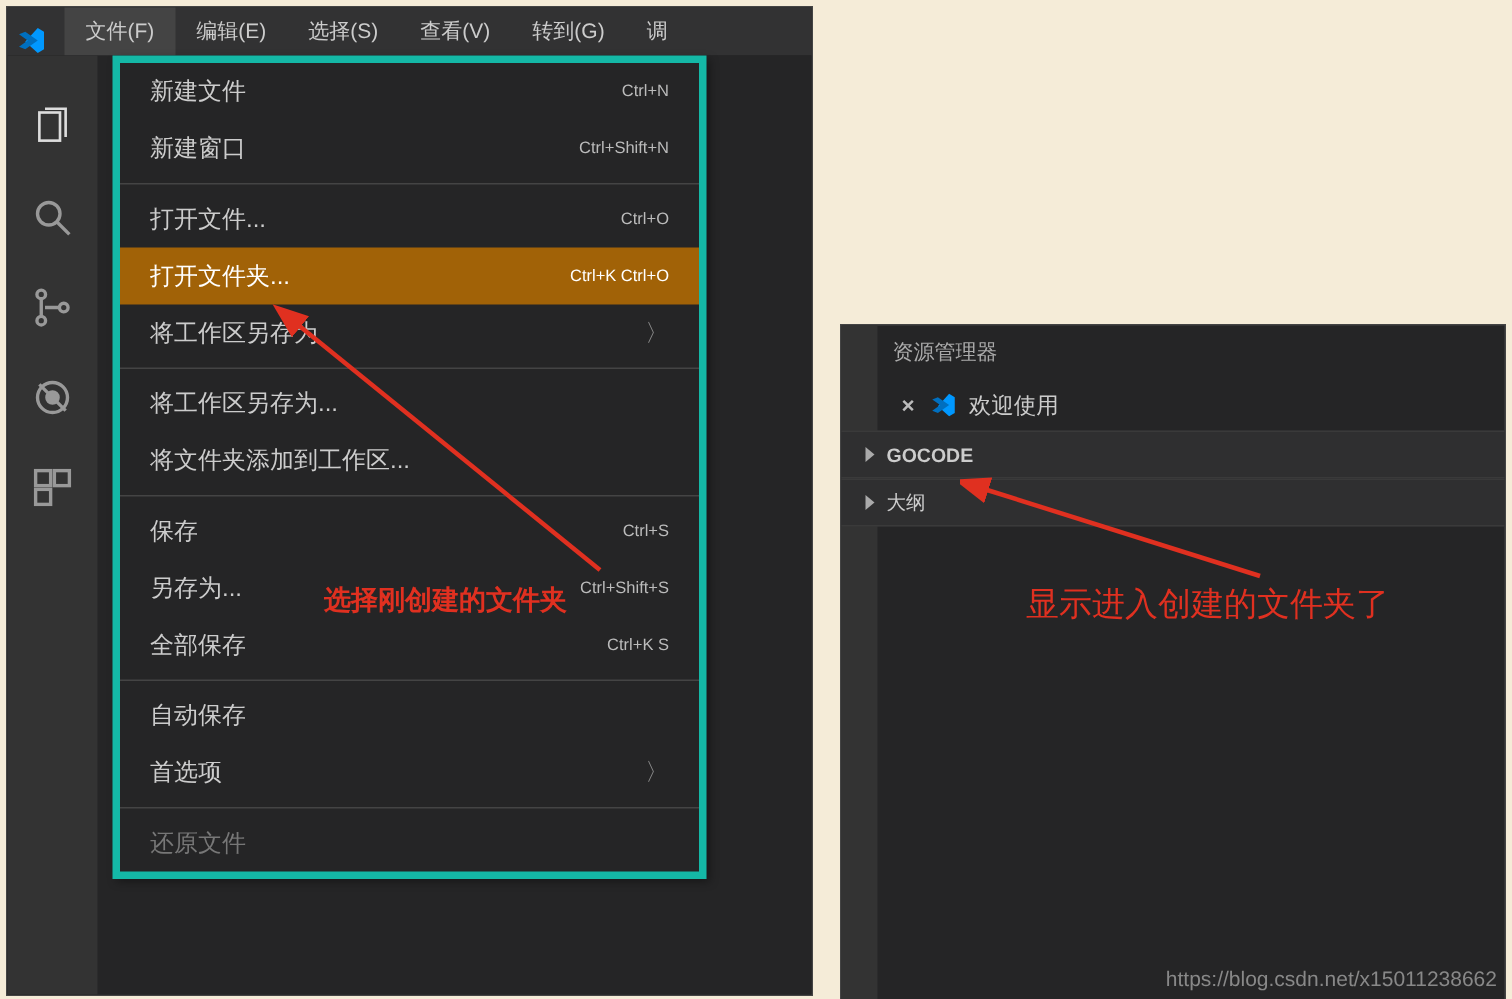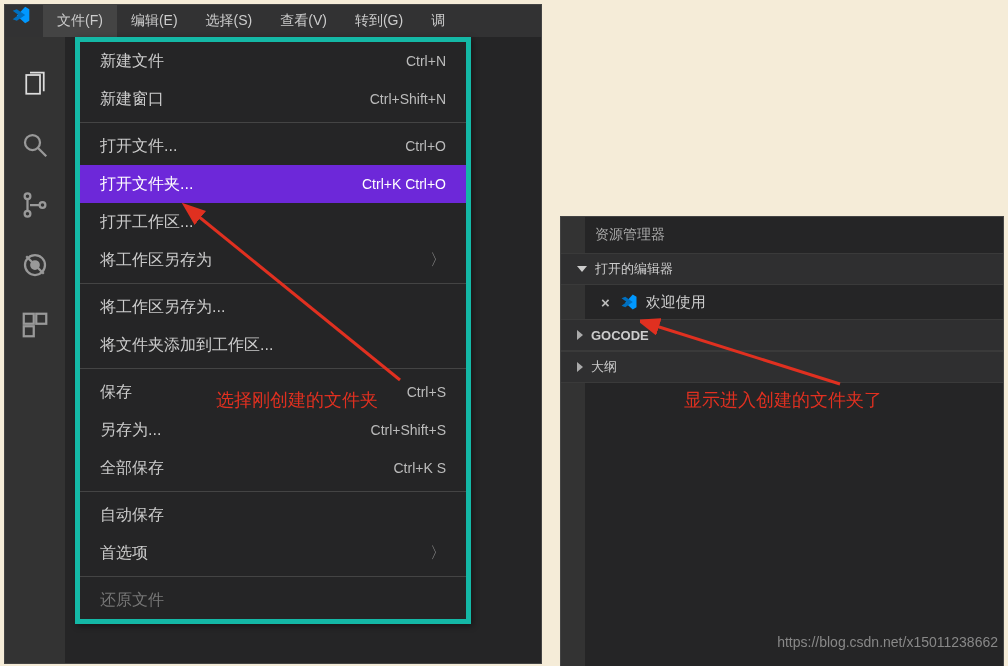--- a/index.html
+++ b/index.html
@@ -20,21 +20,21 @@
     width: 538px; height: 660px;
     background: #1e1e1e;
     border: 1px solid #444;
     display: flex;
     flex-direction: column;
   }
   .left-menubar {
     height: 32px;
     background: #323233;
     display: flex;
-    align-items: flex-start;
+    align-items: flex-end;
     padding-left: 6px;
     font-size: 14px;
     color: #ccc;
   }
   .vscode-logo {
     width: 20px; height: 20px;
     margin-right: 12px;
   }
   .vscode-logo svg { display: block; }
   .menubar-item {
@@ -77,42 +77,42 @@
   .menu-item {
     height: 38px;
     display: flex;
     align-items: center;
     justify-content: space-between;
     padding: 0 20px;
     font-size: 16px;
     color: #ccc;
   }
   .menu-item.highlight {
-    background: #6d28d9;
+    background: #a16207;
     color: #fff;
   }
-  .menu-item .shortcut { color: #bbb; font-size: 14px; }
+  .menu-item .shortcut { color: #bbb; font-size: 11px; }
   .menu-item.highlight .shortcut { color: #fff; }
   .menu-separator {
     height: 1px;
     background: #444;
     margin: 4px 0;
   }
   .menu-item .chevron {
     font-size: 16px;
     color: #888;
   }
   .menu-item.dim { color: #777; }
 
   .left-annotation {
     position: absolute;
     left: 216px; top: 388px;
     color: #e03020;
     font-size: 18px;
-    font-weight: 400;
+    font-weight: 700;
     pointer-events: none;
   }
 
   
   .right-panel {
     position: absolute;
     left: 560px; top: 180px;
     width: 444px; height: 484px;
     background: #252526;
     border: 1px solid #444;
@@ -175,26 +175,26 @@
     font-weight: bold;
   }
   .open-editor-item .file-icon {
     width: 18px; height: 18px;
     margin-right: 8px;
   }
   .right-annotation {
     position: absolute;
     left: 684px; top: 388px;
     color: #e03020;
-    font-size: 18px;
+    font-size: 22px;
     pointer-events: none;
   }
   .watermark {
     position: absolute;
-    right: 10px; bottom: 16px;
+    right: 10px; bottom: 6px;
     color: #888;
     font-size: 14px;
   }
 
   svg.arrow { position: absolute; pointer-events: none; }
 </style>
 </head>
 <body>
 
 <div class="left-panel">
@@ -277,23 +277,20 @@
     <div class="menu-separator"></div>
     <div class="menu-item">
       <span>打开文件...</span>
       <span class="shortcut">Ctrl+O</span>
     </div>
     <div class="menu-item highlight">
       <span>打开文件夹...</span>
       <span class="shortcut">Ctrl+K Ctrl+O</span>
     </div>
     <div class="menu-item">
-      <span>打开工作区...</span>
-    </div>
-    <div class="menu-item">
       <span>将工作区另存为</span>
       <span class="chevron">〉</span>
     </div>
     <div class="menu-separator"></div>
     <div class="menu-item">
       <span>将工作区另存为...</span>
     </div>
     <div class="menu-item">
       <span>将文件夹添加到工作区...</span>
     </div>
@@ -333,24 +330,20 @@
     </defs>
   <line x1="220" y1="180" x2="18" y2="16" stroke="#e03020" stroke-width="3" marker-end="url(#ah1)"></line>
 </svg>
 <div class="left-annotation">选择刚创建的文件夹</div>
 
 <div class="right-panel">
   <div class="right-bg-strip"></div>
   <div class="right-header">
     <span>资源管理器</span>
   </div>
-  <div class="right-section">
-    <span class="tri"></span>
-    <span>打开的编辑器</span>
-  </div>
   <div class="open-editor-item">
     <span class="close-x">×</span>
     <span class="file-icon">
       <svg viewBox="0 0 24 24">
           <path fill="#0098ff" d="M17 2l5 3v14l-5 3-10-9 10-11z"></path>
           <path fill="#006fbf" d="M2 7l5-2 10 7-10 7-5-2 7-5-7-5z"></path>
         </svg>
     </span>
     <span>欢迎使用</span>
   </div>

